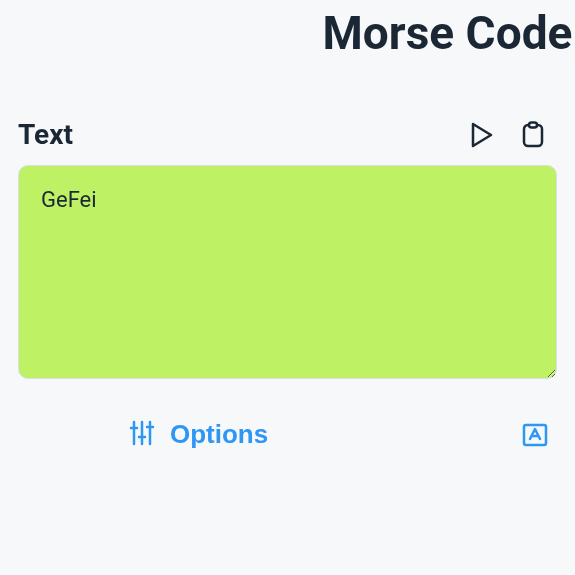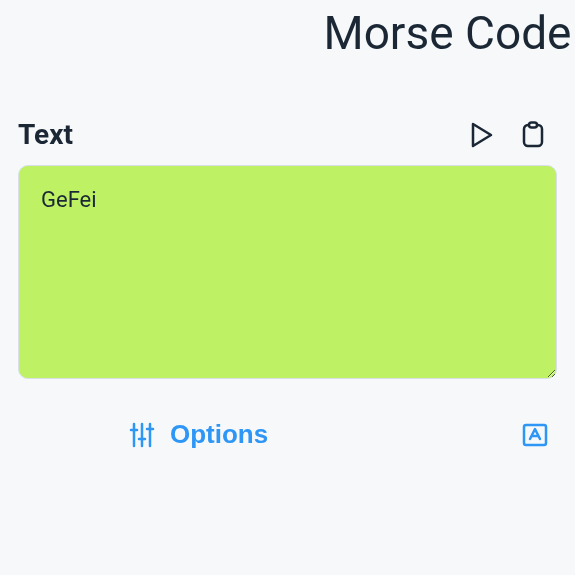--- a/index.html
+++ b/index.html
@@ -9,21 +9,21 @@
     }
     body {
       font-family: -apple-system, BlinkMacSystemFont, 'Segoe UI', Roboto, Helvetica, Arial, sans-serif;
       background: #f6f8fa;
       width: 575px;
       height: 575px;
       overflow: hidden;
     }
     .page-title {
       font-size: 46px;
-      font-weight: 400;
+      font-weight: 700;
       color: #1b2735;
       text-align: center;
       padding-top: 6px;
       white-space: nowrap;
       padding-left: 320px;
     }
     .content {
       padding: 0 18px;
       margin-top: 58px;
     }
@@ -75,21 +75,21 @@
     }
     .bottom-row {
       display: flex;
       justify-content: space-between;
       align-items: center;
       margin-top: 36px;
       padding: 0 8px 0 110px;
     }
     .link-btn {
       display: flex;
-      align-items: center;
+      align-items: flex-start;
       gap: 14px;
       background: none;
       border: none;
       cursor: pointer;
       color: #2e96f5;
       font-size: 26px;
       font-weight: 600;
       white-space: nowrap;
     }
     .link-btn svg {

